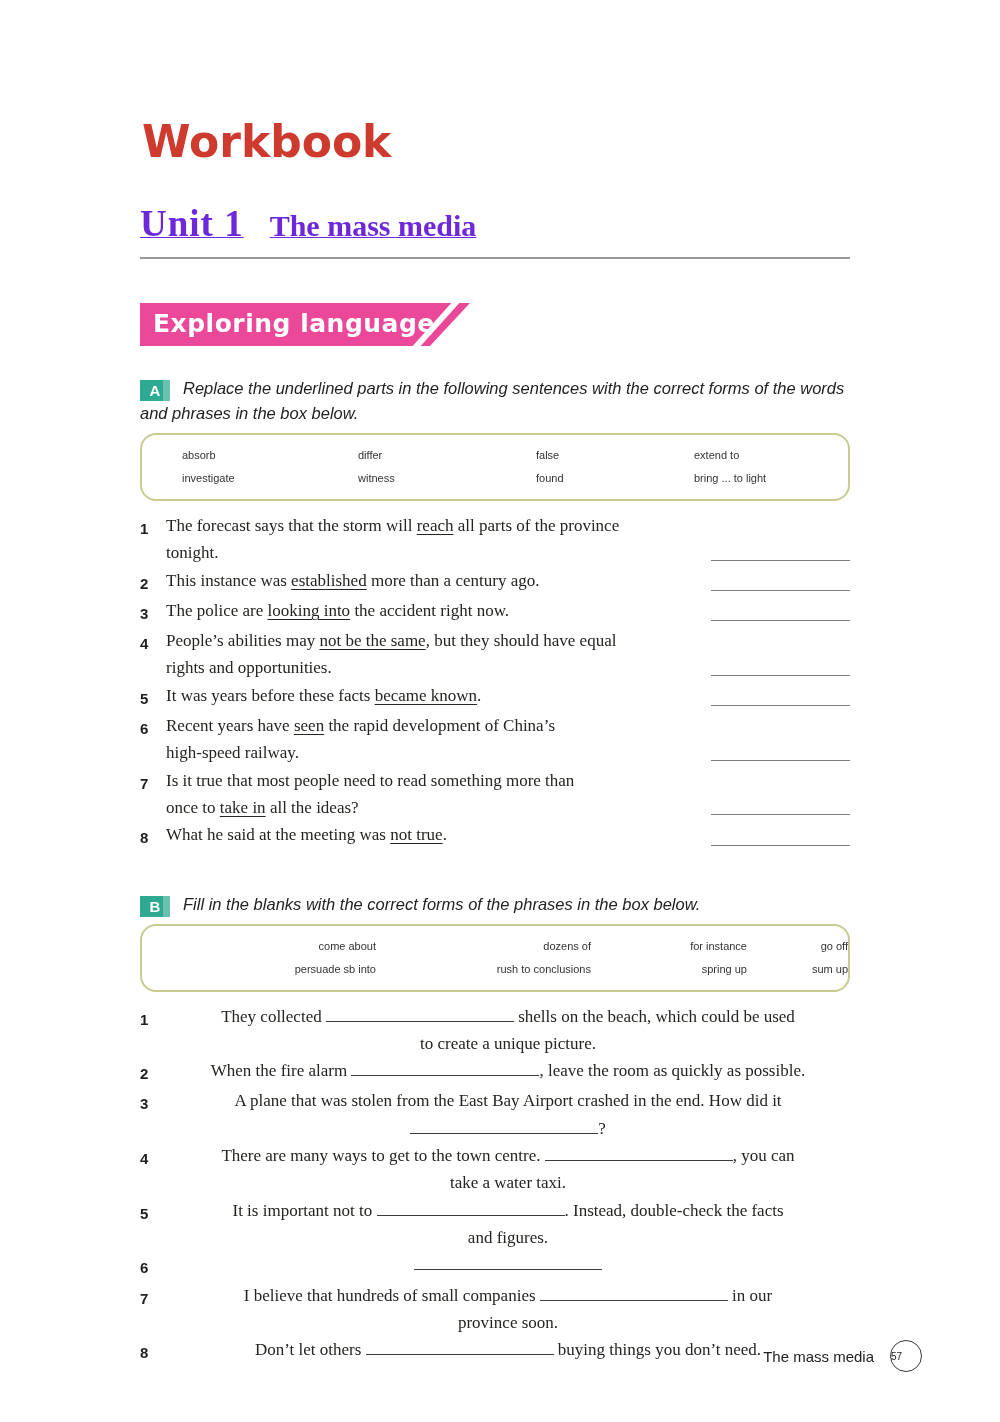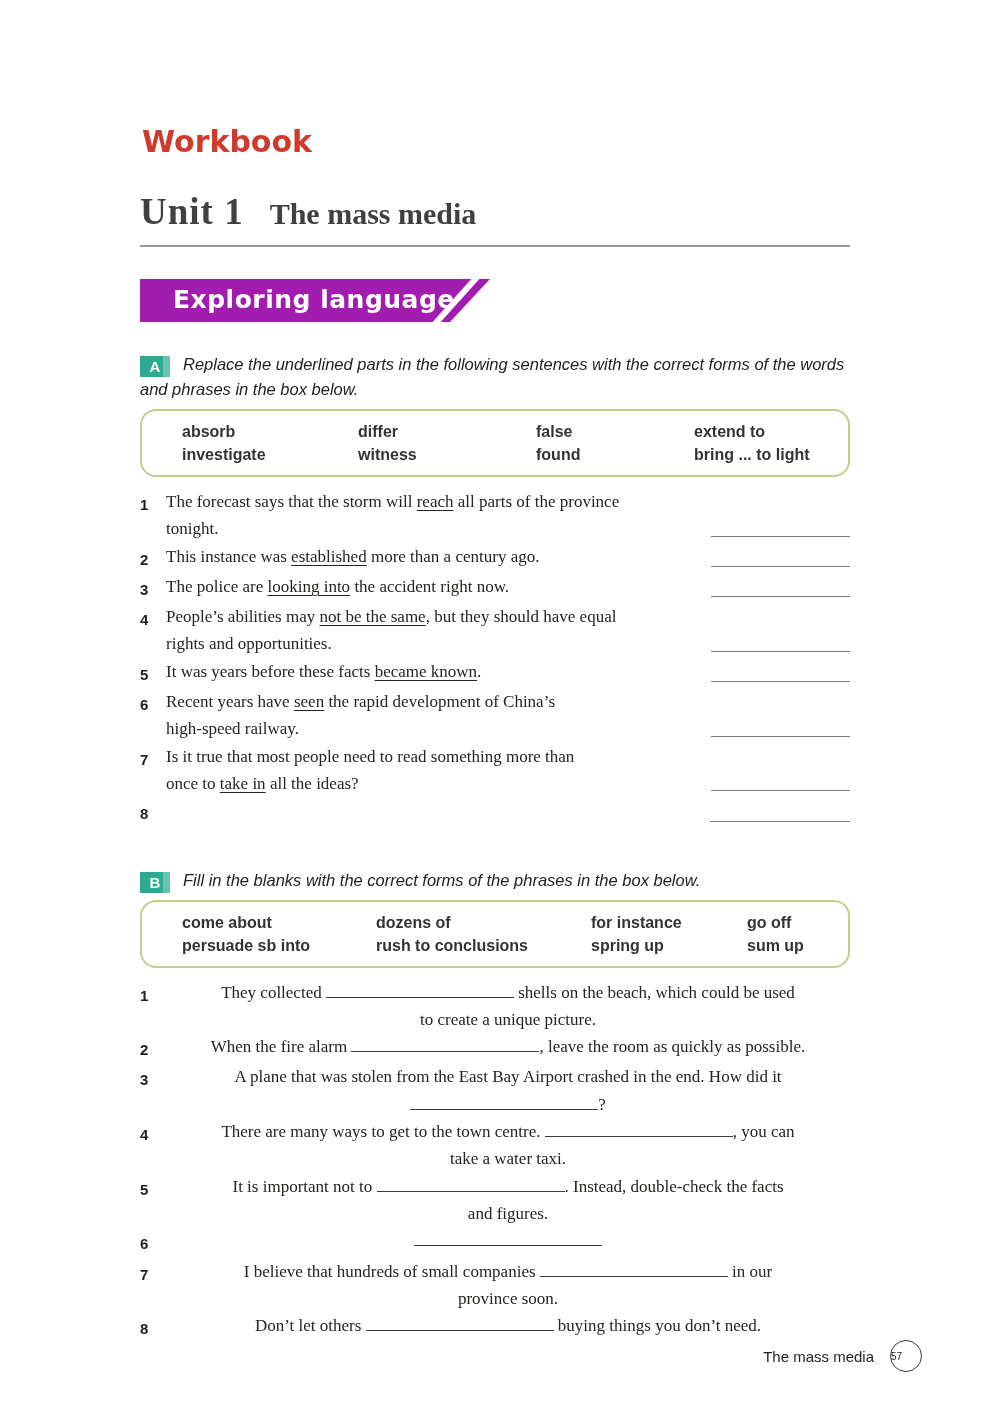--- a/index.html
+++ b/index.html
@@ -5,32 +5,31 @@
   html,body{margin:0;padding:0;}
   body{
     width:1000px;height:1422px;background:#ffffff;position:relative;
     font-family:"Liberation Serif",serif;color:#262420;overflow:hidden;
   }
   .content{position:absolute;left:140px;top:0;width:710px;}
 
   
   .workbook{
     margin:116px 0 0 2px;font-family:"DejaVu Sans",sans-serif;font-weight:bold;
-    font-size:30px;line-height:52px;color:#ce3a2d;letter-spacing:0;
-  }
-  .unit-line{margin-top:22px;color:#404040;font-weight:bold;}
+    font-size:44px;line-height:52px;color:#ce3a2d;letter-spacing:0;
+  }
+  .unit-line{margin-top:34px;color:#6d28d9;font-weight:bold;text-decoration:underline;}
   .unit-label{font-size:37px;letter-spacing:1px;}
   .unit-title{font-size:30px;margin-left:26px;}
   .rule{height:2px;background:#97989a;border:0;margin:12px 0 0 0;}
 
   
   .banner{
-    position:relative;margin-top:32px;width:330px;height:43px;background:#a21caf;
+    position:relative;margin-top:44px;width:330px;height:43px;background:#ec4899;
     clip-path:polygon(0 0,100% 0,calc(100% - 40px) 100%,0 100%);
-    padding-left:20px;
   }
   .banner::after{
     content:"";position:absolute;top:0;right:30px;width:8px;height:100%;
     background:#ffffff;transform:skewX(-42deg);
   }
   .banner-label{
     display:block;padding-left:13px;font-family:"DejaVu Sans",sans-serif;
     font-weight:bold;font-size:25px;line-height:42px;color:#ffffff;letter-spacing:.5px;
   }
 
@@ -46,24 +45,24 @@
     font-weight:bold;font-size:15px;line-height:21px;text-align:center;
   }
 
   
   .word-box{
     margin-top:7px;border:2px solid #c8cb8f;border-radius:16px;
     padding:9px 0 9px 40px;
   }
   .word-row{
     display:grid;font-family:"Liberation Sans",sans-serif;
-    font-size:16px;line-height:23px;color:#333333;font-weight:bold;
+    font-size:11px;line-height:23px;color:#333333;
   }
   .cols-a{grid-template-columns:176px 178px 158px auto;}
-  .cols-b{grid-template-columns:194px 215px 156px auto;}
+  .cols-b{grid-template-columns:194px 215px 156px auto;text-align:right;}
 
   
   .items{list-style:none;margin:11px 0 0 0;padding:0;font-size:17px;line-height:27.3px;}
   .item{display:flex;}
   .item-num{
     flex:0 0 26px;font-family:"Liberation Sans",sans-serif;font-weight:bold;
     font-size:15px;padding-top:3px;color:#1e1e1e;
   }
   .items-a .item-body{width:548px;}
   .items-b .item-body{width:684px;text-align:center;}
@@ -154,20 +153,21 @@
           <div class="item-body"><span>Recent years have </span><span class="u">seen</span><span> the rapid development of China’s</span><br><span>high-speed railway.</span></div>
           <div class="item-tail"></div>
         </li>
         <li class="item">
           <span class="item-num">7</span>
           <div class="item-body"><span>Is it true that most people need to read something more than</span><br><span>once to </span><span class="u">take in</span><span> all the ideas?</span></div>
           <div class="item-tail"></div>
         </li>
         <li class="item">
           <span class="item-num">8</span>
+          <div class="item-body"><span>What he said at the meeting was </span><span class="u">not true</span><span>.</span></div>
           <div class="item-tail"></div>
         </li>
       </ol>
   </section>
 
   <section class="sec-b">
     <p class="instruction">
       <span class="marker">B</span><span>Fill in the blanks with the correct forms of the phrases in the box below.</span>
     </p>
     <div class="word-box" id="wordbox-b">

